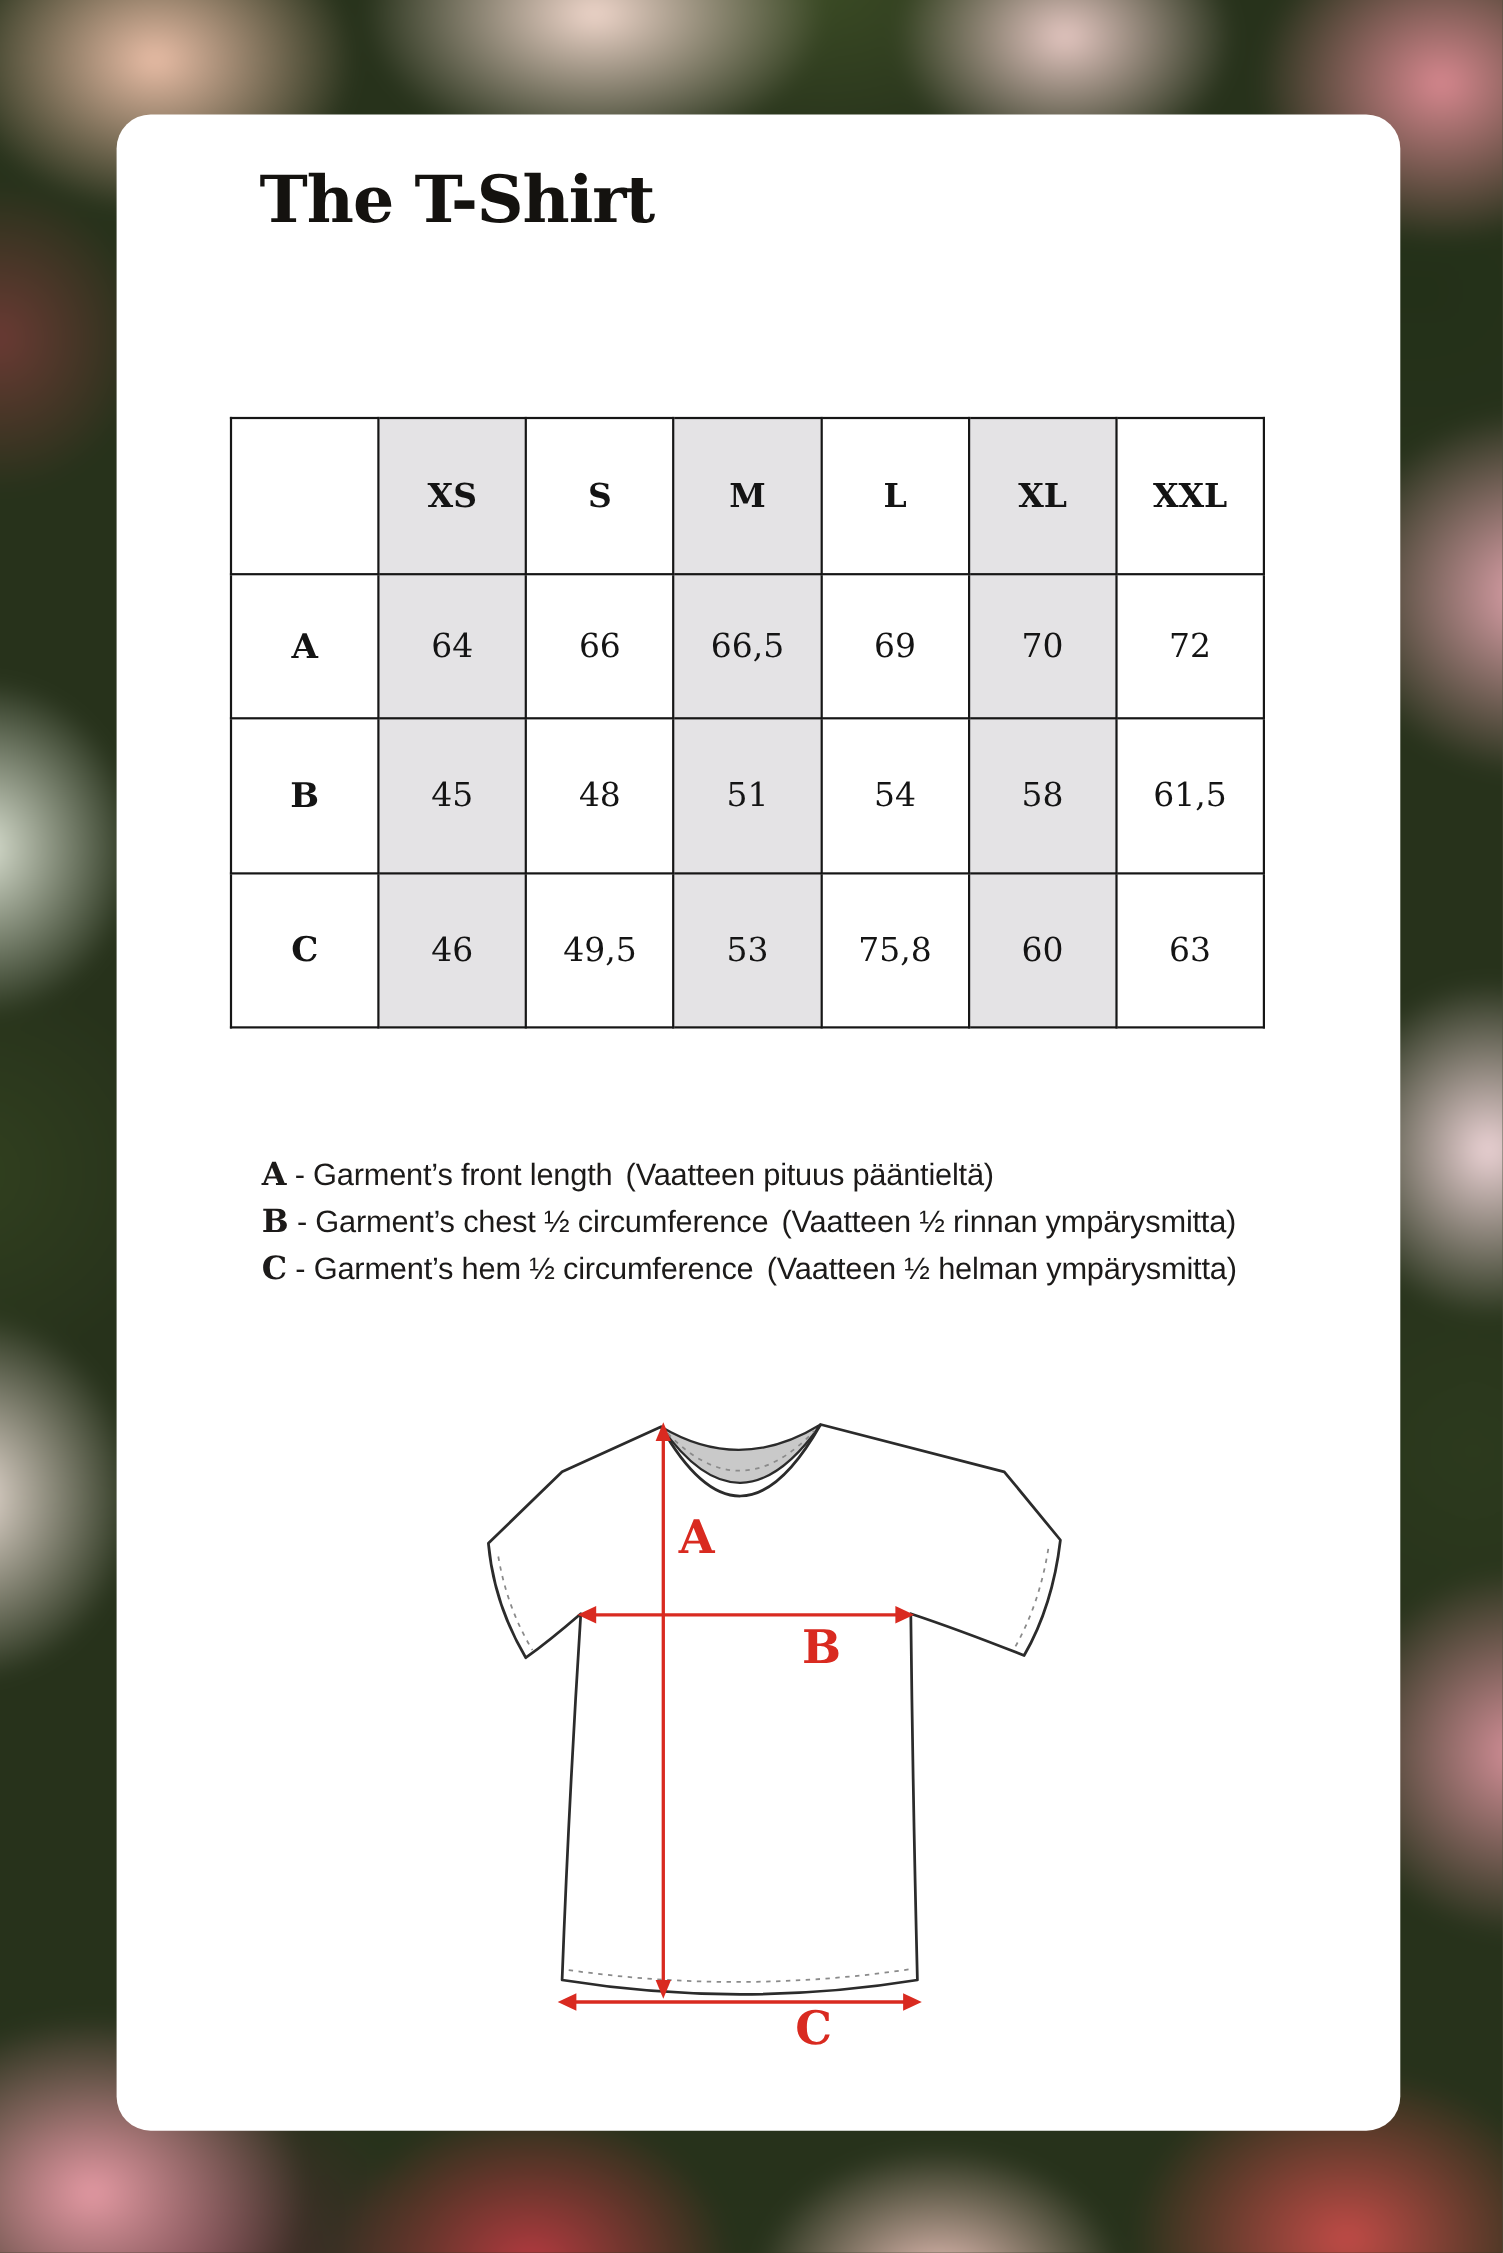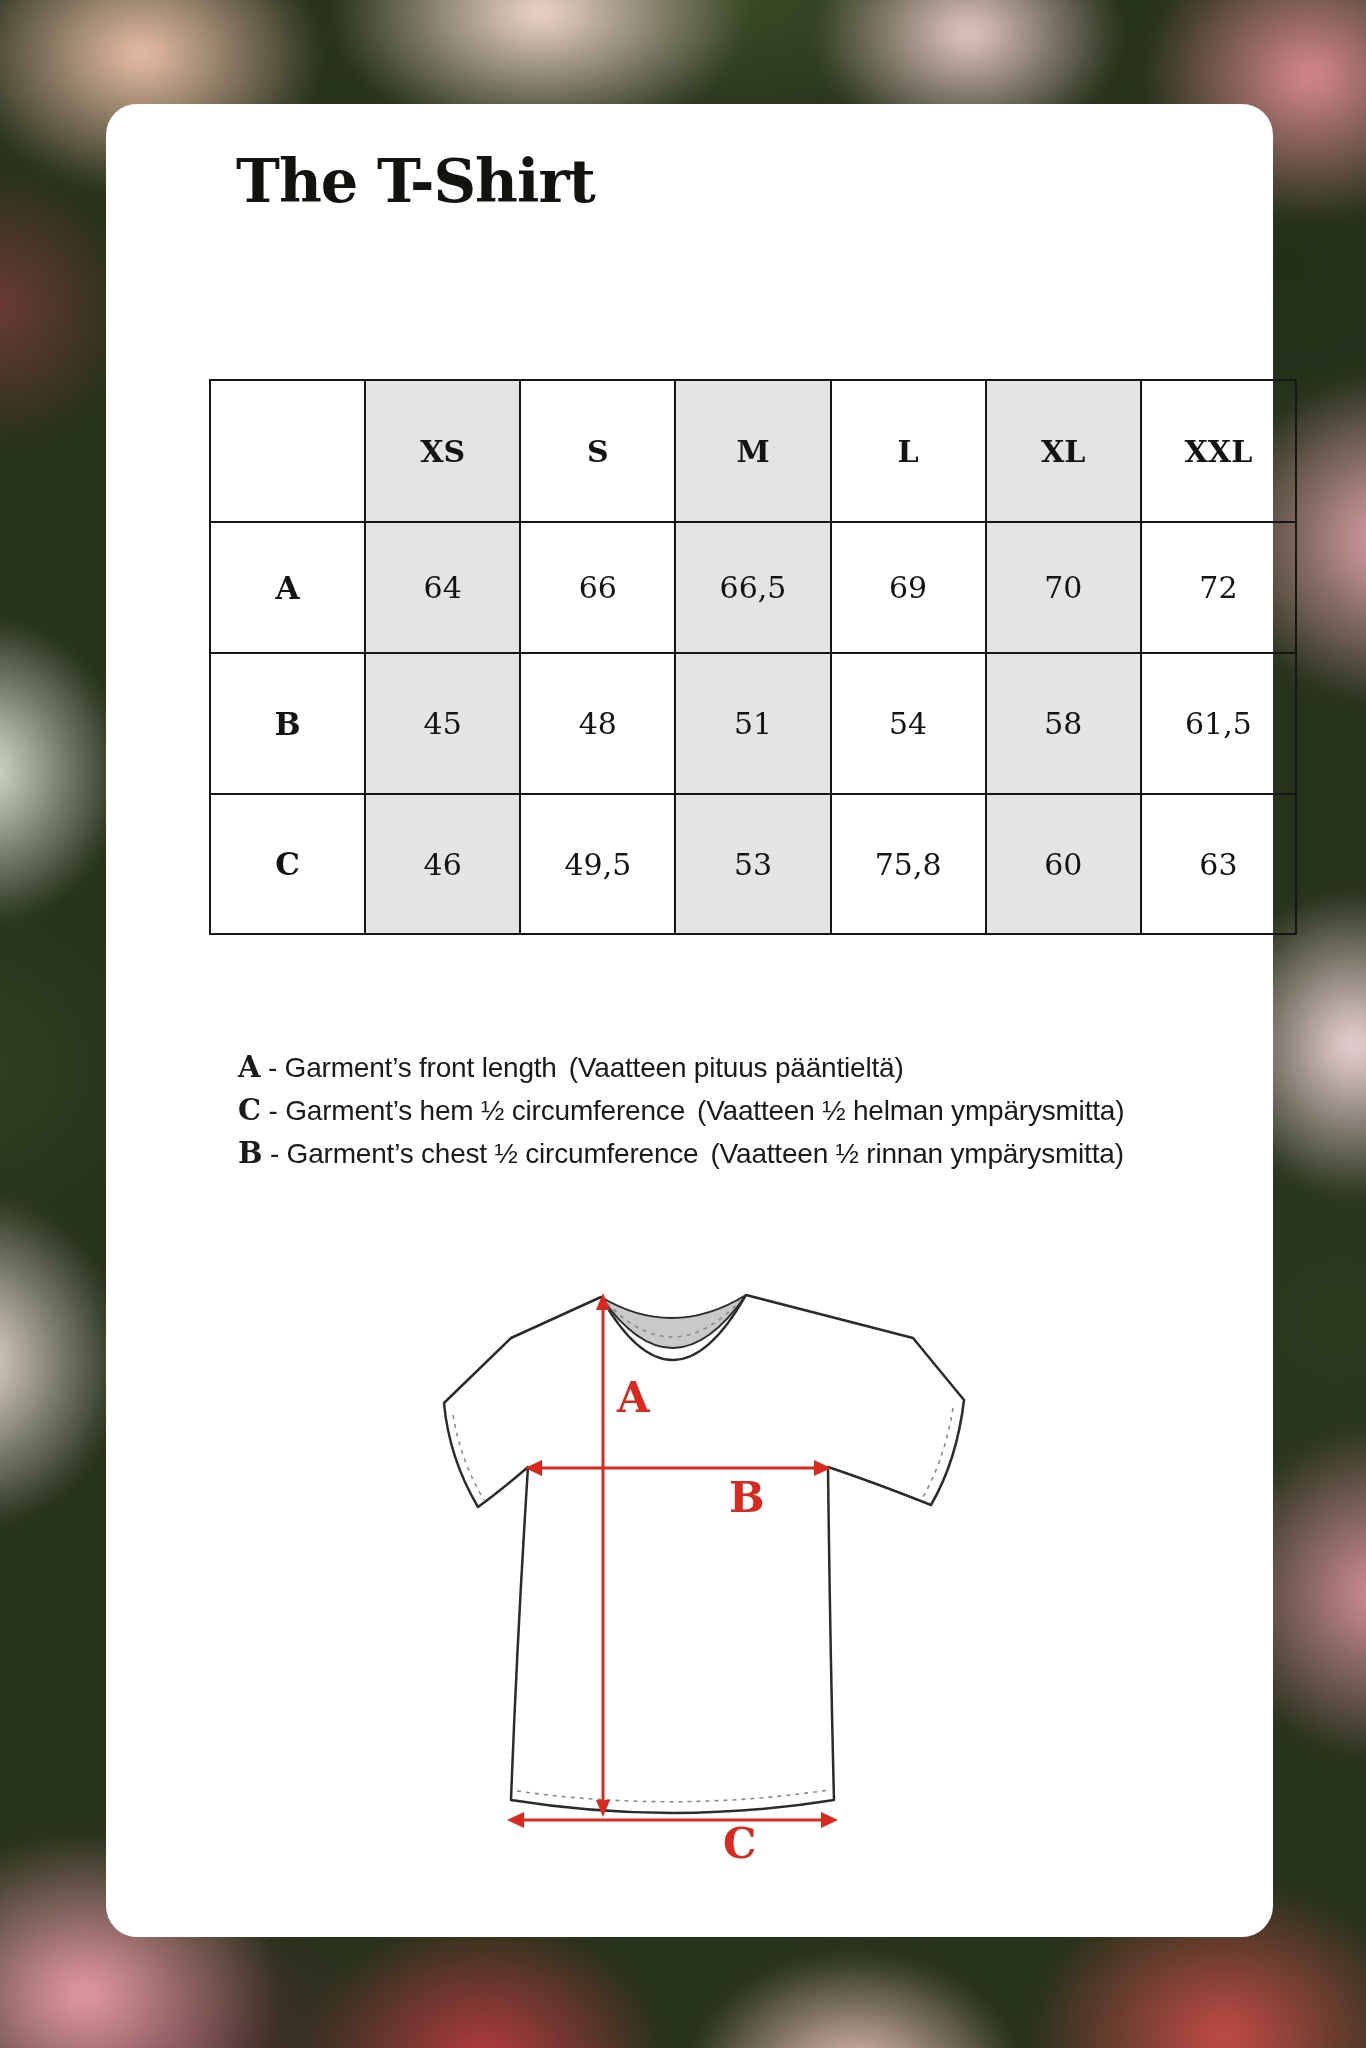--- a/index.html
+++ b/index.html
@@ -47,21 +47,21 @@
   }
 
   .page-title{
     position:absolute;left:130px;top:46px;
     font-family:"DejaVu Serif","Liberation Serif",serif;
     font-weight:700;font-size:59px;letter-spacing:-1px;color:#14120f;
     line-height:1.1;
   }
 
   table.size-table{
-    position:absolute;left:103px;top:275px;width:1088px;height:554px;
+    position:absolute;left:103px;top:275px;width:941px;height:554px;
     border-collapse:collapse;table-layout:fixed;
     font-family:"DejaVu Serif","Liberation Serif",serif;
     color:#141414;
   }
   .size-table th,.size-table td{
     border:2px solid var(--table-border);
     text-align:center;vertical-align:middle;
     font-size:30px;font-weight:400;padding:0;
   }
   .size-table th{font-weight:700;}
@@ -142,22 +142,22 @@
         <td>53</td>
         <td>75,8</td>
         <td>60</td>
         <td>63</td>
       </tr>
     </tbody>
       </table>
 
     <div class="legend">
       <div class="legend-line"><span class="legend-key">A</span><span class="legend-dash"> - </span><span class="legend-en">Garment’s front length</span><span class="legend-fi">(Vaatteen pituus pääntieltä)</span></div>
+      <div class="legend-line"><span class="legend-key">B</span><span class="legend-dash"> - </span><span class="legend-en">Garment’s chest ½ circumference</span><span class="legend-fi">(Vaatteen ½ rinnan ympärysmitta)</span></div>
       <div class="legend-line"><span class="legend-key">C</span><span class="legend-dash"> - </span><span class="legend-en">Garment’s hem ½ circumference</span><span class="legend-fi">(Vaatteen ½ helman ympärysmitta)</span></div>
-      <div class="legend-line"><span class="legend-key">B</span><span class="legend-dash"> - </span><span class="legend-en">Garment’s chest ½ circumference</span><span class="legend-fi">(Vaatteen ½ rinnan ympärysmitta)</span></div>
     </div>
 
     <svg class="diagram" viewBox="420 1270 580 600" xmlns="http://www.w3.org/2000/svg">
 
       <path class="outline" d="
         M 600 1297
         L 510 1338
         L 443 1403
         Q 448 1458 477 1507
         Q 498 1492 527 1467

